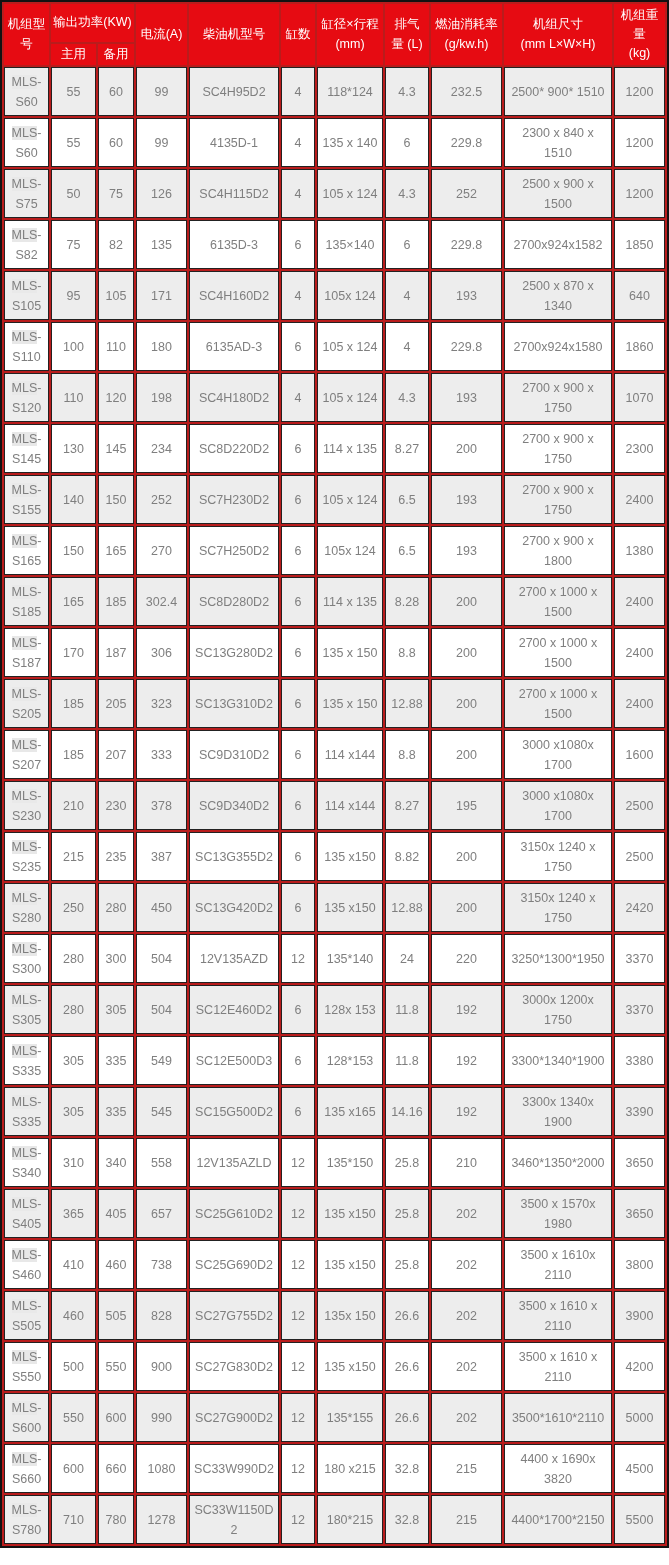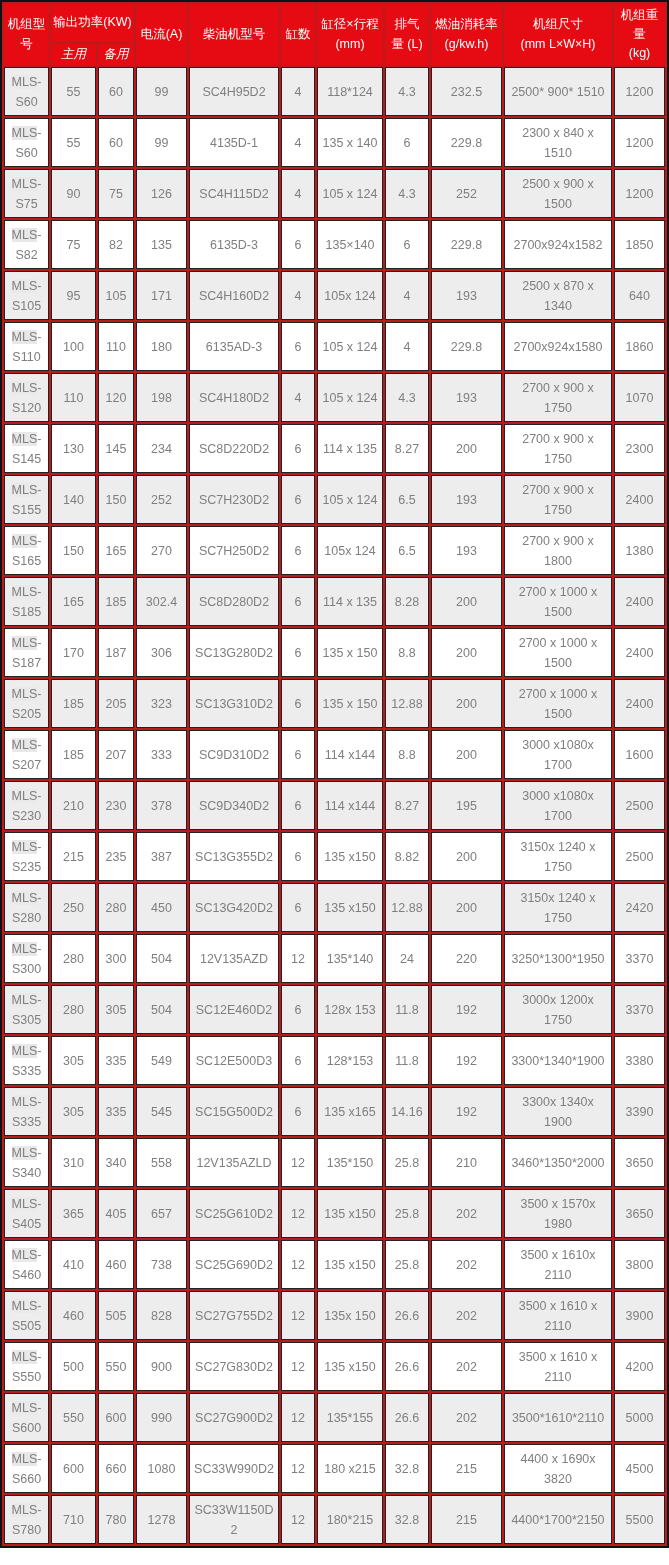--- a/index.html
+++ b/index.html
@@ -27,21 +27,21 @@
   .spec-table th {
     background: #e60b12;
     color: #ffffff;
     font-size: 12.5px;
     font-weight: normal;
     line-height: 1.55;
     white-space: pre-line;
     border: none;
   }
   .spec-table thead tr.h-top th { height: 38px; }
-  .spec-table thead tr.h-sub th { height: 16px; font-style: italic; }
+  .spec-table thead tr.h-sub th { height: 16px; }
   .spec-table td {
     border: 1px solid #222222;
     color: #7f7f7f;
     font-size: 12.5px;
     line-height: 1.6;
     height: 49px;
     background: #ffffff;
     word-wrap: break-word;
   }
   .spec-table tr.alt td { background: #ededed; }
@@ -110,21 +110,21 @@
         <td>4135D-1</td>
         <td>4</td>
         <td>135 x 140</td>
         <td>6</td>
         <td>229.8</td>
         <td>2300 x 840 x 1510</td>
         <td>1200</td>
       </tr>
       <tr class="alt">
         <td><span class="hl">MLS</span>-S75</td>
-        <td>90</td>
+        <td>50</td>
         <td>75</td>
         <td>126</td>
         <td>SC4H115D2</td>
         <td>4</td>
         <td>105 x 124</td>
         <td>4.3</td>
         <td>252</td>
         <td>2500 x 900 x 1500</td>
         <td>1200</td>
       </tr>

